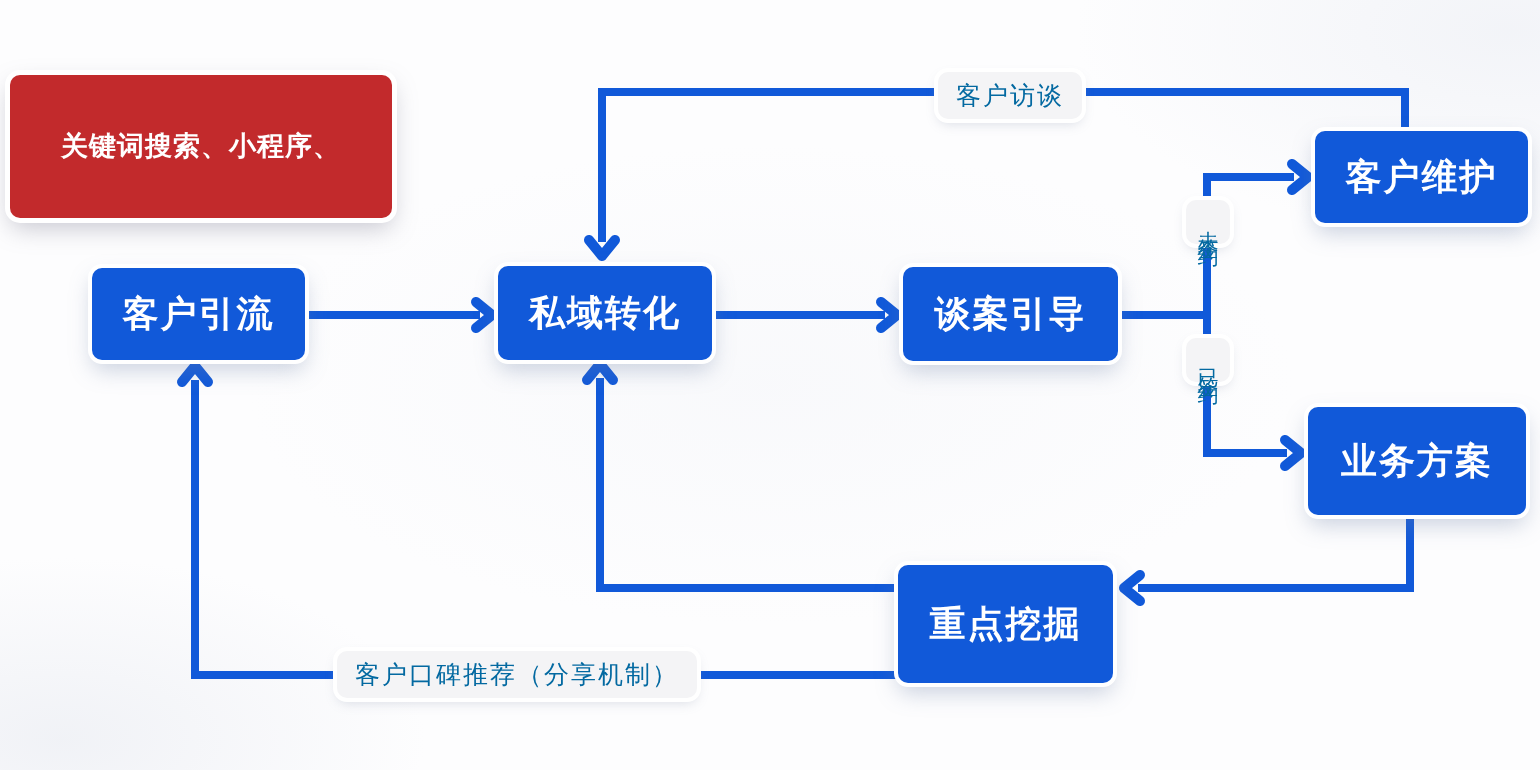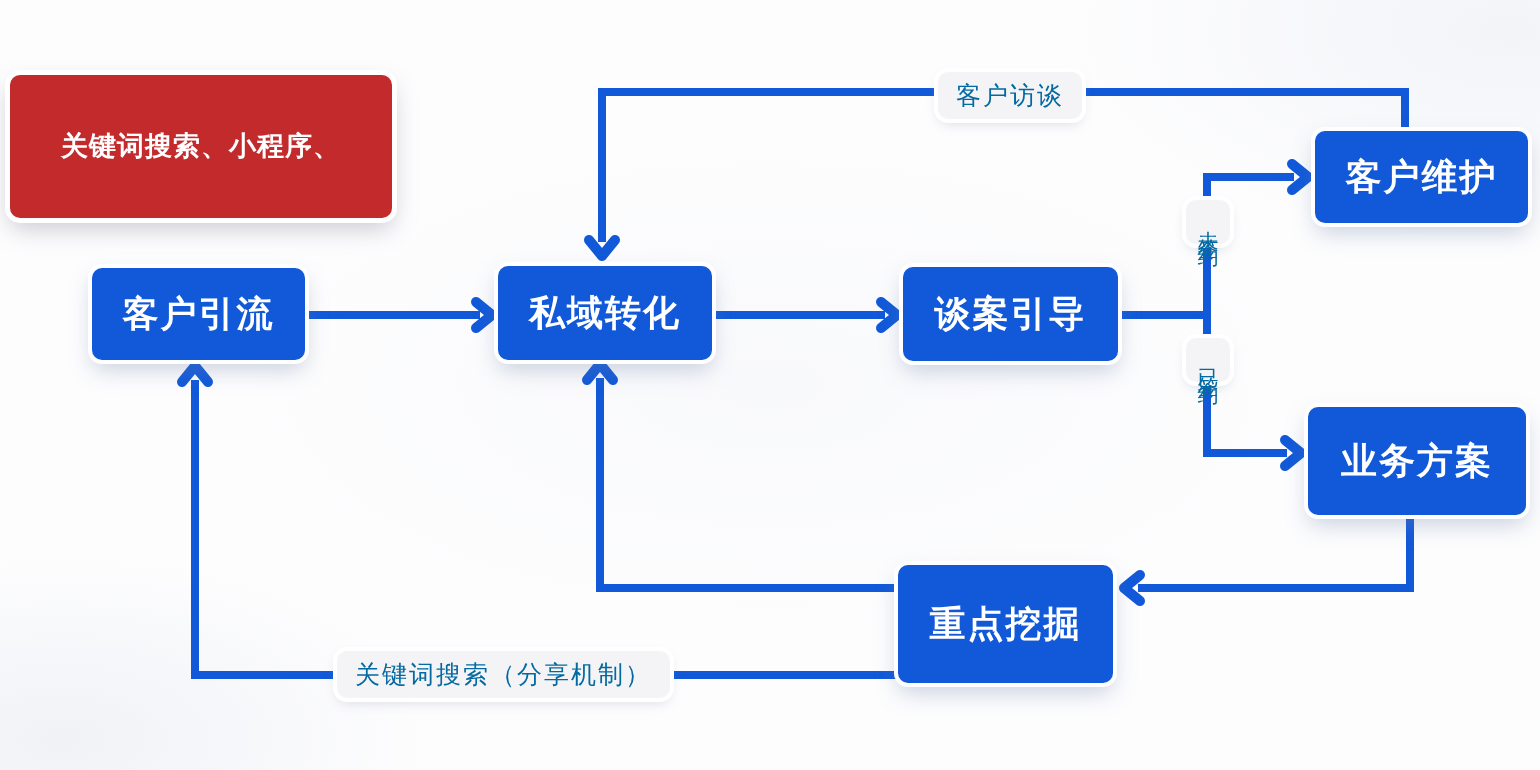--- a/index.html
+++ b/index.html
@@ -166,16 +166,16 @@
 
   <div class="edge-label v" style="left:1186px; top:200px;">
     <span>未签约</span>
   </div>
 
   <div class="edge-label v" style="left:1186px; top:338px;">
     <span>已签约</span>
   </div>
 
   <div class="edge-label h" style="left:337px; top:651px;">
-    <span>关键词搜索（分享机制）</span>
+    <span>客户口碑推荐（分享机制）</span>
   </div>
 
 </div>
 
 </body></html>

